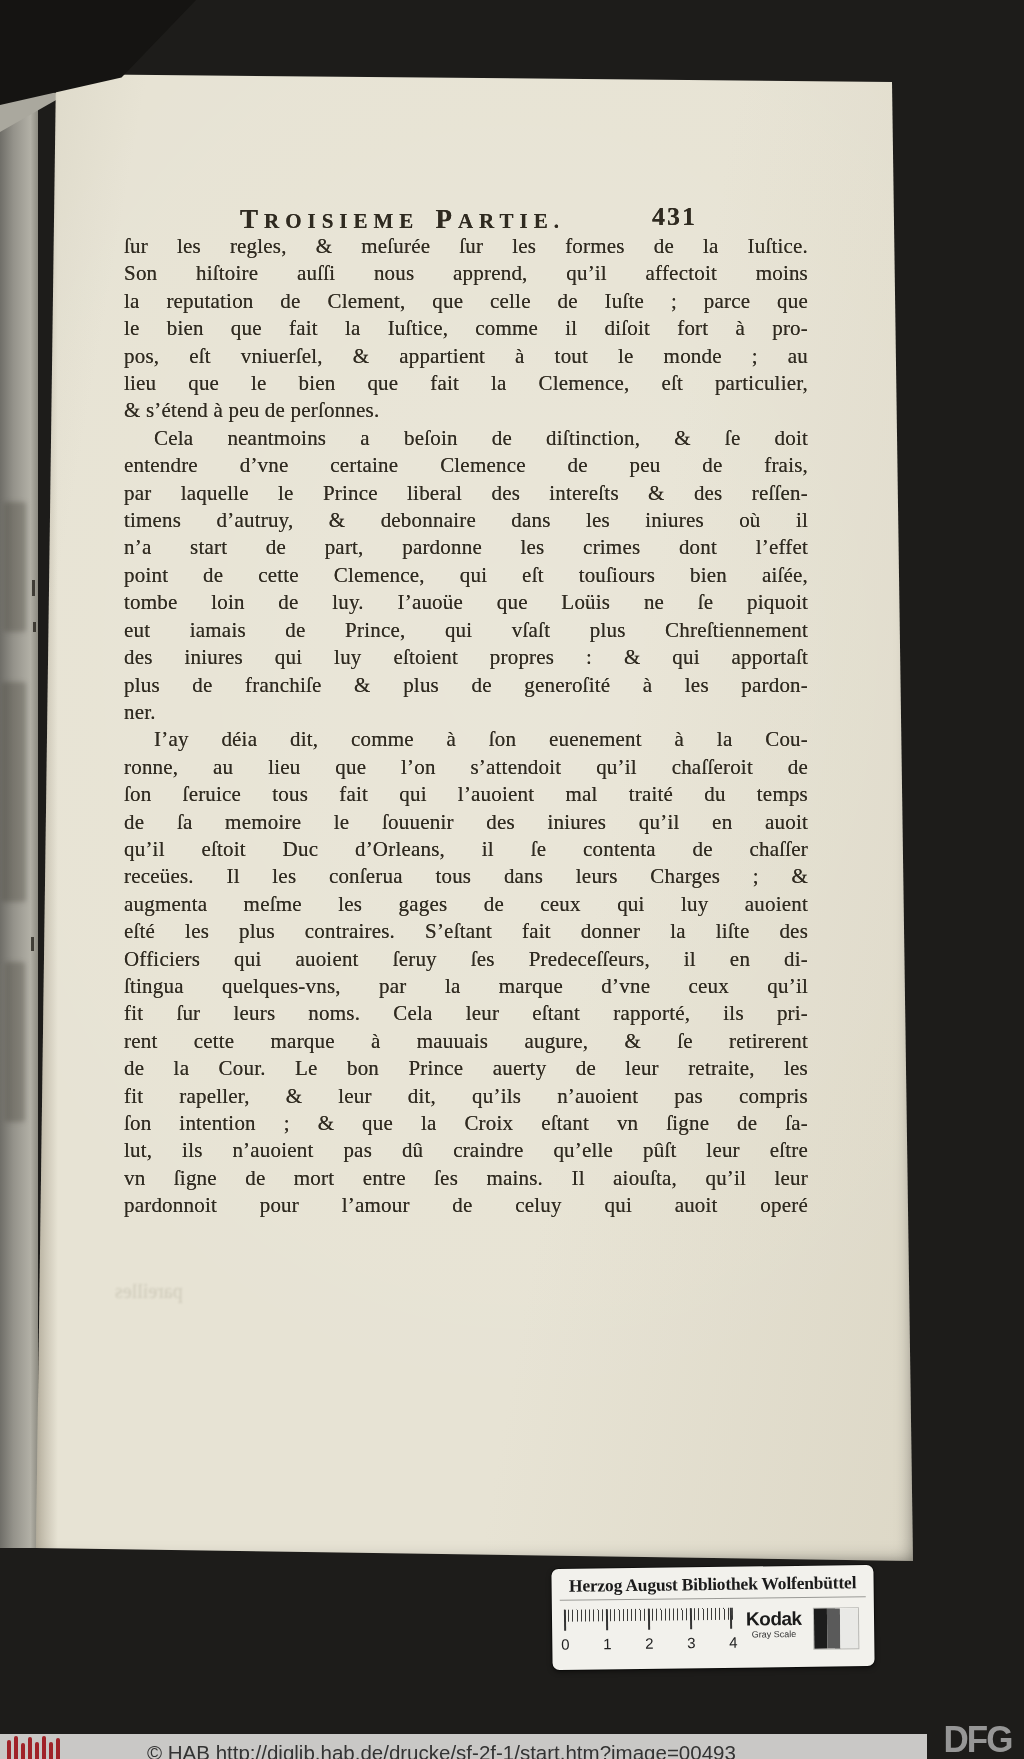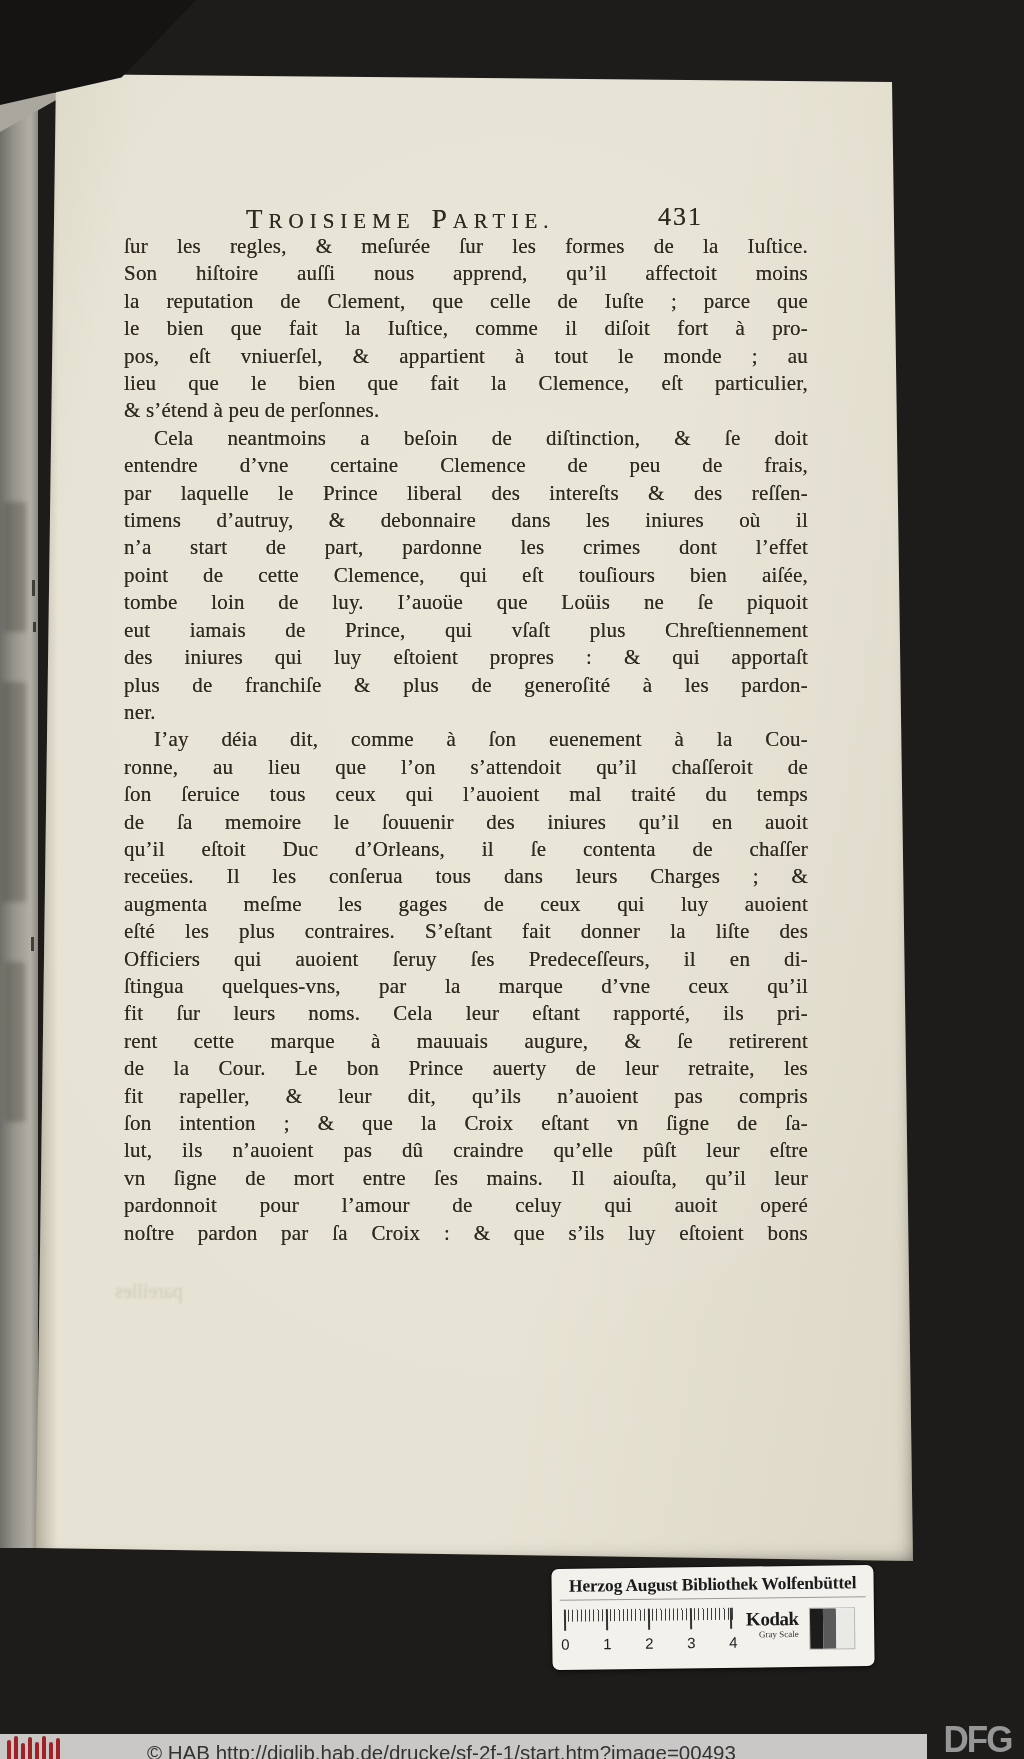--- a/index.html
+++ b/index.html
@@ -44,21 +44,21 @@
     background: #151412;
     clip-path: polygon(0 0, 100% 0, 62% 68%, 0 92%);
   }
   .corner-underlay {
     position: absolute; left: 0; top: 62px; width: 64px; height: 70px;
     background: #aaa89e;
     clip-path: polygon(0 20%, 100% 48%, 0 100%);
   }
 
   
-  .page-header { position: absolute; left: 14px; top: 146px; width: 877px; height: 34px; }
+  .page-header { position: absolute; left: 8px; top: 146px; width: 877px; height: 34px; font-weight: bold; }
   .section-title {
     position: absolute; left: 196px; top: 0;
     font-size: 21px; letter-spacing: 6px; white-space: nowrap;
     text-shadow: 0 0 .5px rgba(47,42,32,.8);
   }
   .section-title .w { display: inline-block; }
   .section-title .w::first-letter { font-size: 27px; }
   .section-title .gap { display: inline-block; width: 16px; }
   .folio {
     position: absolute; left: 608px; top: -2px;
@@ -102,21 +102,21 @@
   .ruler { position: relative; width: 168px; height: 48px; margin-top: 2px; }
   .minor-ticks {
     position: absolute; left: 0; top: 0; width: 169px; height: 12px;
     background: repeating-linear-gradient(90deg, #3c3c3a 0 1px, transparent 1px 4.2px);
   }
   .major-tick { position: absolute; top: 0; width: 2px; height: 21px; background: #333; }
   .ruler-num {
     position: absolute; top: 26px; width: 14px; margin-left: -6px; text-align: center;
     font-family: "Liberation Sans", sans-serif; font-size: 15px; color: #222;
   }
-  .kodak-block { margin-left: 14px; margin-top: 4px; text-align: right; font-family: Liberation Serif, serif; }
+  .kodak-block { margin-left: 14px; margin-top: 4px; text-align: center; font-family: Liberation Sans, sans-serif; }
   .kodak-brand { font-weight: bold; font-size: 19px; letter-spacing: -.5px; line-height: 20px; }
   .kodak-sub { font-size: 9px; color: #333; }
   .patches { display: flex; margin-left: 12px; margin-top: 4px; height: 40px; box-shadow: 0 0 0 1px #b8b8b4; }
   .patch { display: block; height: 100%; }
 
   
   .footer-bar {
     position: absolute; left: 0; top: 1722px; width: 927px; height: 37px;
     background: var(--footer-bar-bg, #c9c8c6);
     margin-top: 12px;
@@ -181,37 +181,36 @@
         <div class="line">timens d’autruy, &amp; debonnaire dans les iniures où il</div>
         <div class="line">n’a start de part, pardonne les crimes dont l’effet</div>
         <div class="line">point de cette Clemence, qui eſt touſiours bien aiſée,</div>
         <div class="line">tombe loin de luy. I’auoüe que Loüis ne ſe piquoit</div>
         <div class="line">eut iamais de Prince, qui vſaſt plus Chreſtiennement</div>
         <div class="line">des iniures qui luy eſtoient propres : &amp; qui apportaſt</div>
         <div class="line">plus de franchiſe &amp; plus de generoſité à les pardon-</div>
         <div class="line last">ner.</div>
         <div class="line indent">I’ay déia dit, comme à ſon euenement à la Cou-</div>
         <div class="line">ronne, au lieu que l’on s’attendoit qu’il chaſſeroit de</div>
-        <div class="line">ſon ſeruice tous ceux qui l’auoient mal traité du temps</div>
+        <div class="line">ſon ſeruice tous fait qui l’auoient mal traité du temps</div>
         <div class="line">de ſa memoire le ſouuenir des iniures qu’il en auoit</div>
         <div class="line">qu’il eſtoit Duc d’Orleans, il ſe contenta de chaſſer</div>
         <div class="line">receües. Il les conſerua tous dans leurs Charges ; &amp;</div>
         <div class="line">augmenta meſme les gages de ceux qui luy auoient</div>
         <div class="line">eſté les plus contraires. S’eſtant fait donner la liſte des</div>
         <div class="line">Officiers qui auoient ſeruy ſes Predeceſſeurs, il en di-</div>
         <div class="line">ſtingua quelques-vns, par la marque d’vne ceux qu’il</div>
         <div class="line">fit ſur leurs noms. Cela leur eſtant rapporté, ils pri-</div>
         <div class="line">rent cette marque à mauuais augure, &amp; ſe retirerent</div>
         <div class="line">de la Cour. Le bon Prince auerty de leur retraite, les</div>
         <div class="line">fit rapeller, &amp; leur dit, qu’ils n’auoient pas compris</div>
         <div class="line">ſon intention ; &amp; que la Croix eſtant vn ſigne de ſa-</div>
         <div class="line">lut, ils n’auoient pas dû craindre qu’elle pûſt leur eſtre</div>
         <div class="line">vn ſigne de mort entre ſes mains. Il aiouſta, qu’il leur</div>
         <div class="line">pardonnoit pour l’amour de celuy qui auoit operé</div>
-        <div class="line">noſtre pardon par ſa Croix : &amp; que s’ils luy eſtoient bons</div>
       </div>
 
     <div class="ghost-line">pareilles</div>
   </div>
 
   <div class="cover-corner"></div>
 
   <div class="kodak-card">
     <div class="card-title">Herzog August Bibliothek Wolfenbüttel</div>
     <div class="card-row">

